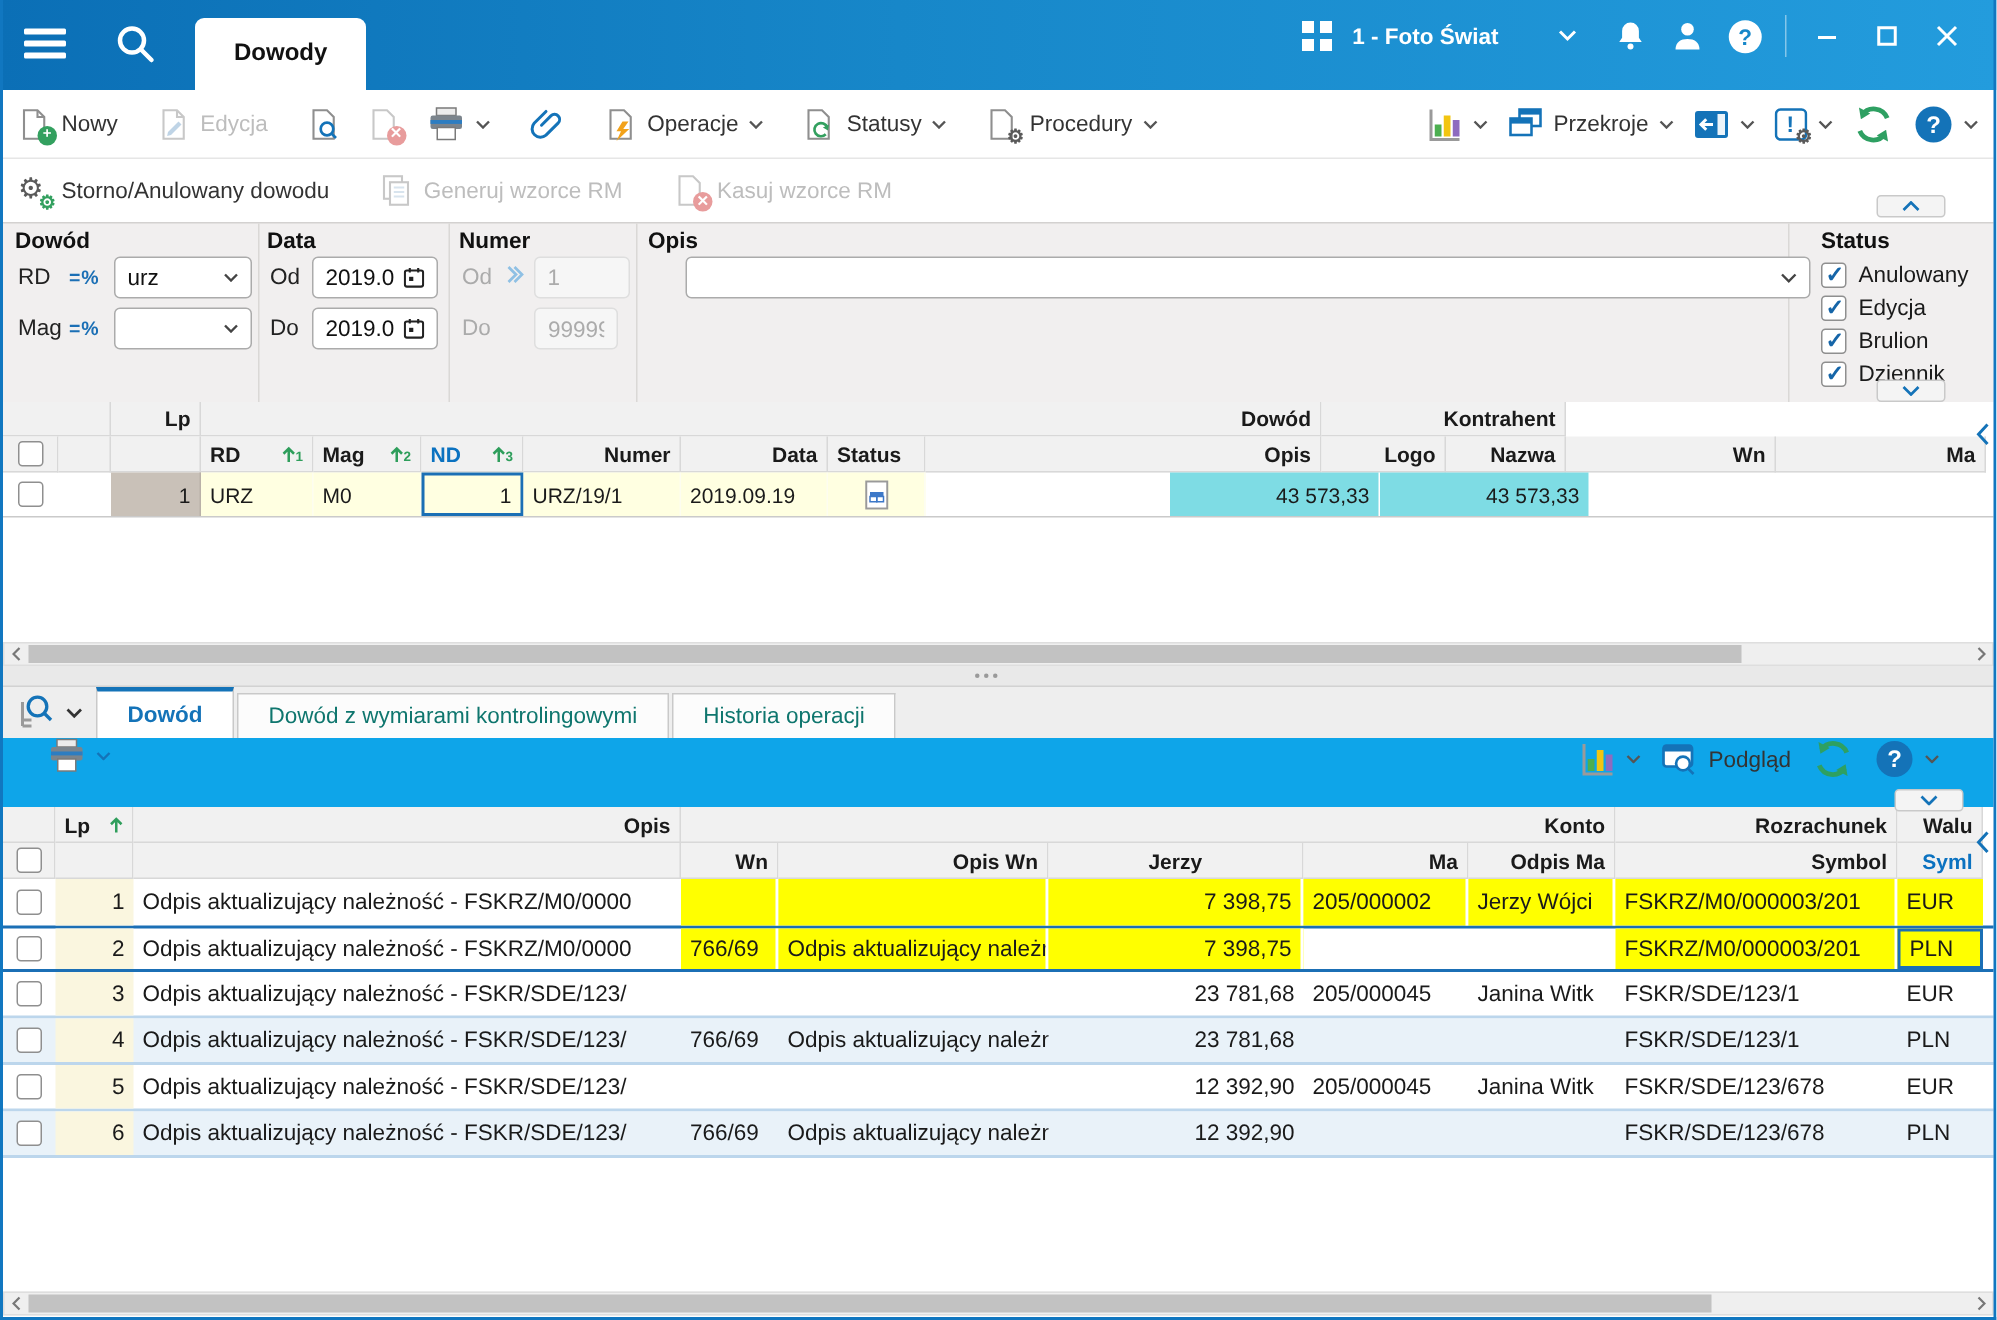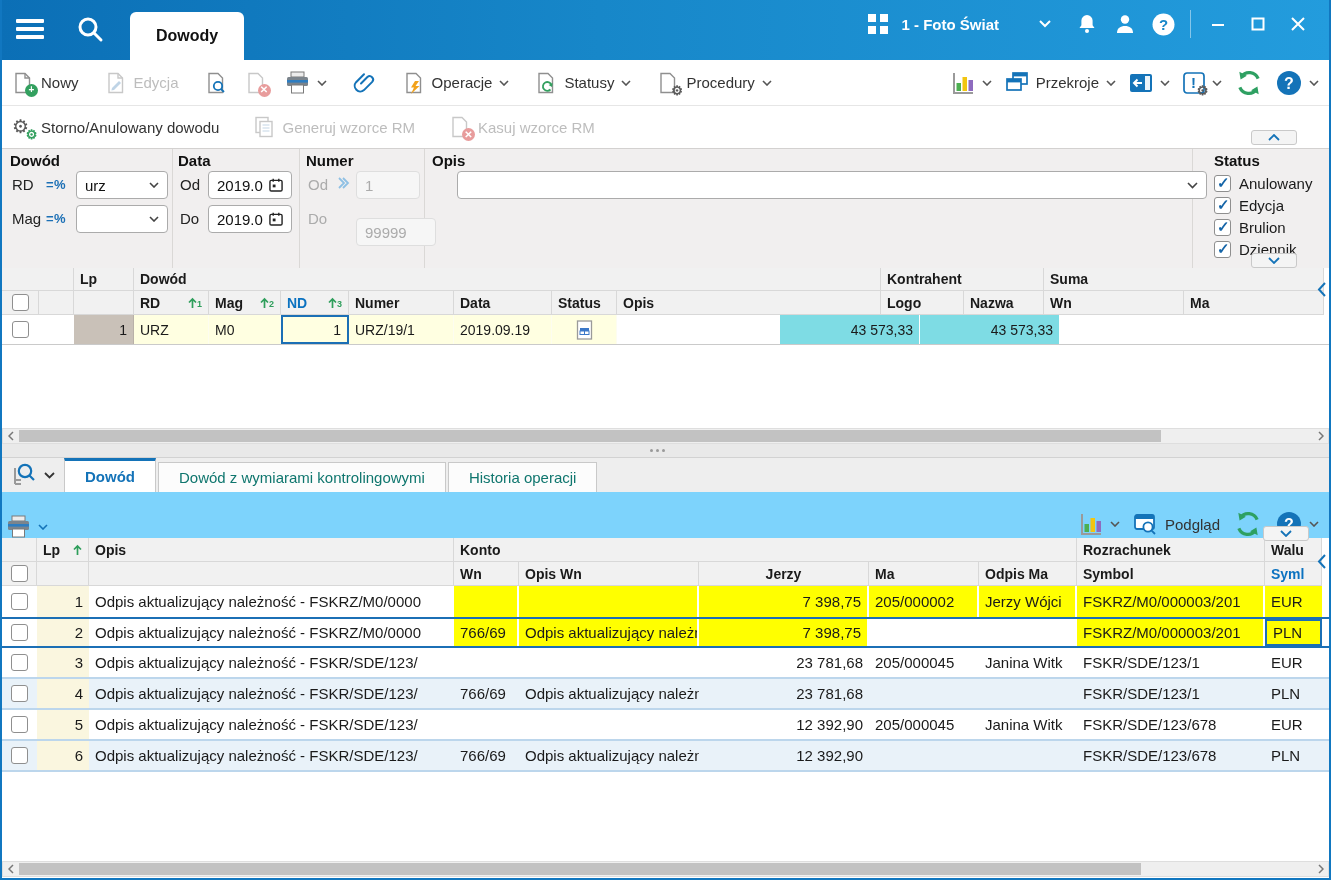--- a/index.html
+++ b/index.html
@@ -24,22 +24,22 @@
   .wdiv { width:1px; height:28px; background:rgba(255,255,255,.45); }
 
   
   #tb1 { position:absolute; left:2px; top:60px; width:1327px; height:46px; background:#fff;
     border-bottom:1px solid #E6E6E6; display:flex; align-items:center; padding:0 10px; }
   #tb2 { position:absolute; left:2px; top:106px; width:1327px; height:42px; background:#fff;
     display:flex; align-items:center; padding:0 10px; gap:34px; }
   .tbtn { display:flex; align-items:center; gap:7px; font-size:15px; color:#333; cursor:pointer; white-space:nowrap; }
   .tbtn.dis { color:#BDBDBD; cursor:default; }.sp18{width:18px}.sp26{width:26px}
   #tb1-right { margin-left:auto; display:flex; align-items:center; gap:13px; }
-  #tb3 { position:absolute; left:2px; top:492px; width:1327px; height:46px; background:#7dd3fc;
-    display:flex; align-items:flex-end; padding:0 4px; }
+  #tb3 { position:absolute; left:2px; top:492px; width:1327px; height:46px; background:#0ea5e9;
+    display:flex; align-items:flex-start; padding:0 30px; }
   #tb3-right { margin-left:auto; display:flex; align-items:center; gap:14px; margin-right:6px; }
   .icostack { position:relative; width:22px; height:22px; flex:none; }
   .icostack .badge { position:absolute; right:-4px; bottom:-3px; width:13px; height:13px; border-radius:50%;
     display:flex; align-items:center; justify-content:center; font-size:10px; line-height:1; color:#fff; font-weight:bold; }
   .badge.green { background:#33A05F; }
   .badge.redx  { background:#E89C9C; }
   .gearglyph { font-size:13px; line-height:1; color:#5a5a5a; }
 
   
   #filter { position:absolute; left:2px; top:148px; width:1327px; height:120px; background:#F1EFEF;
@@ -57,21 +57,21 @@
   .sel .chev { margin-left:auto; }
   .cb { width:17px; height:17px; background:#fff; border:1px solid #8F8F8F; border-radius:3px; position:relative; flex:none; cursor:pointer; }
   .cb.checked::after { content:"✓"; position:absolute; left:2px; top:-2px; font-size:15px; font-weight:bold; color:#1565A8; }
   .statitem { position:absolute; display:flex; align-items:center; gap:8px; height:20px; }
   .minibtn { position:absolute; height:15px; width:46px; background:#F4F4F4; border:1px solid #C9C9C9; border-radius:3px;
     display:flex; align-items:center; justify-content:center; cursor:pointer; z-index:5; }
 
   
   .grow { display:flex; }
   .hc { background:#F1F1F1; border-right:1px solid #D8D8D8; border-bottom:1px solid #D8D8D8;
-    font-weight:bold; display:flex; align-items:center; padding:0 6px; white-space:nowrap; overflow:hidden; }
+    font-weight:bold; display:flex; align-items:center; padding:0 6px; white-space:nowrap; overflow:hidden;justify-content:flex-end; }
   .dc { display:flex; align-items:center; padding:0 6px; white-space:nowrap; overflow:hidden; }
   .num { justify-content:flex-end; }
   .blue { color:#0B72C0; }
   .sortwrap { margin-left:auto; display:flex; align-items:flex-end; padding-left:2px; }
   .sub { font-size:9px; color:#2E9E5B; font-weight:bold; }
 
   #ugrid { position:absolute; left:2px; top:268px; width:1327px; height:160px; background:#fff; }
   .u-cb{width:37px; justify-content:center;} .u-sp{width:35px} .u-lp{width:60px}
   .u-rd{width:75px} .u-mag{width:72px} .u-nd{width:68px} .u-numer{width:105px} .u-data{width:98px}
   .u-status{width:65px; justify-content:center;} .u-opis{width:264px} .u-logo{width:83px} .u-nazwa{width:80px}
@@ -484,21 +484,21 @@
   <span class="flabel dim" style="left:306px;top:27px">Od</span>
   <span class="abs" style="left:334px;top:27px">
     <svg width="14" height="14" viewBox="0 0 14 14">
         <path d="M3 2l5 5-5 5M7 2l5 5-5 5" fill="none" stroke="#8FC0E4" stroke-width="1.8"></path>
       </svg>
   </span>
   <div class="finput dis" style="left:354px;top:22px;width:64px">
     <input readonly="" value="1" style="">
   </div>
   <span class="flabel dim" style="left:306px;top:61px">Do</span>
-  <div class="finput dis" style="left:354px;top:69px;width:80px">
+  <div class="finput dis" style="left:354px;top:56px;width:56px">
     <input readonly="" value="99999" style="">
   </div>
 
   <span class="ftitle" style="left:430px;top:3px">Opis</span>
   <div class="sel" style="left:455px;top:22px;width:750px">
     <span></span>
     <span class="chev">
         <svg width="11" height="7">
           <path d="M1 1l4.5 4.5L10 1" fill="none" stroke="#444" stroke-width="1.6"></path>
         </svg>
@@ -538,23 +538,20 @@
   <div class="grow" style="height:23px">
     <div class="hc g-blank"></div>
     <div class="hc g-lp">
         <span>Lp</span>
       </div>
     <div class="hc g-dowod">
         <span>Dowód</span>
       </div>
     <div class="hc g-kontr">
         <span>Kontrahent</span>
-      </div>
-    <div class="hc g-suma">
-        <span>Suma</span>
       </div>
   </div>
   <div class="grow" style="height:24px">
     <div class="hc u-cb">
         <span class="cb"></span>
       </div>
     <div class="hc u-sp"></div>
     <div class="hc u-lp"></div>
     <div class="hc u-rd">
         <span>RD</span>

